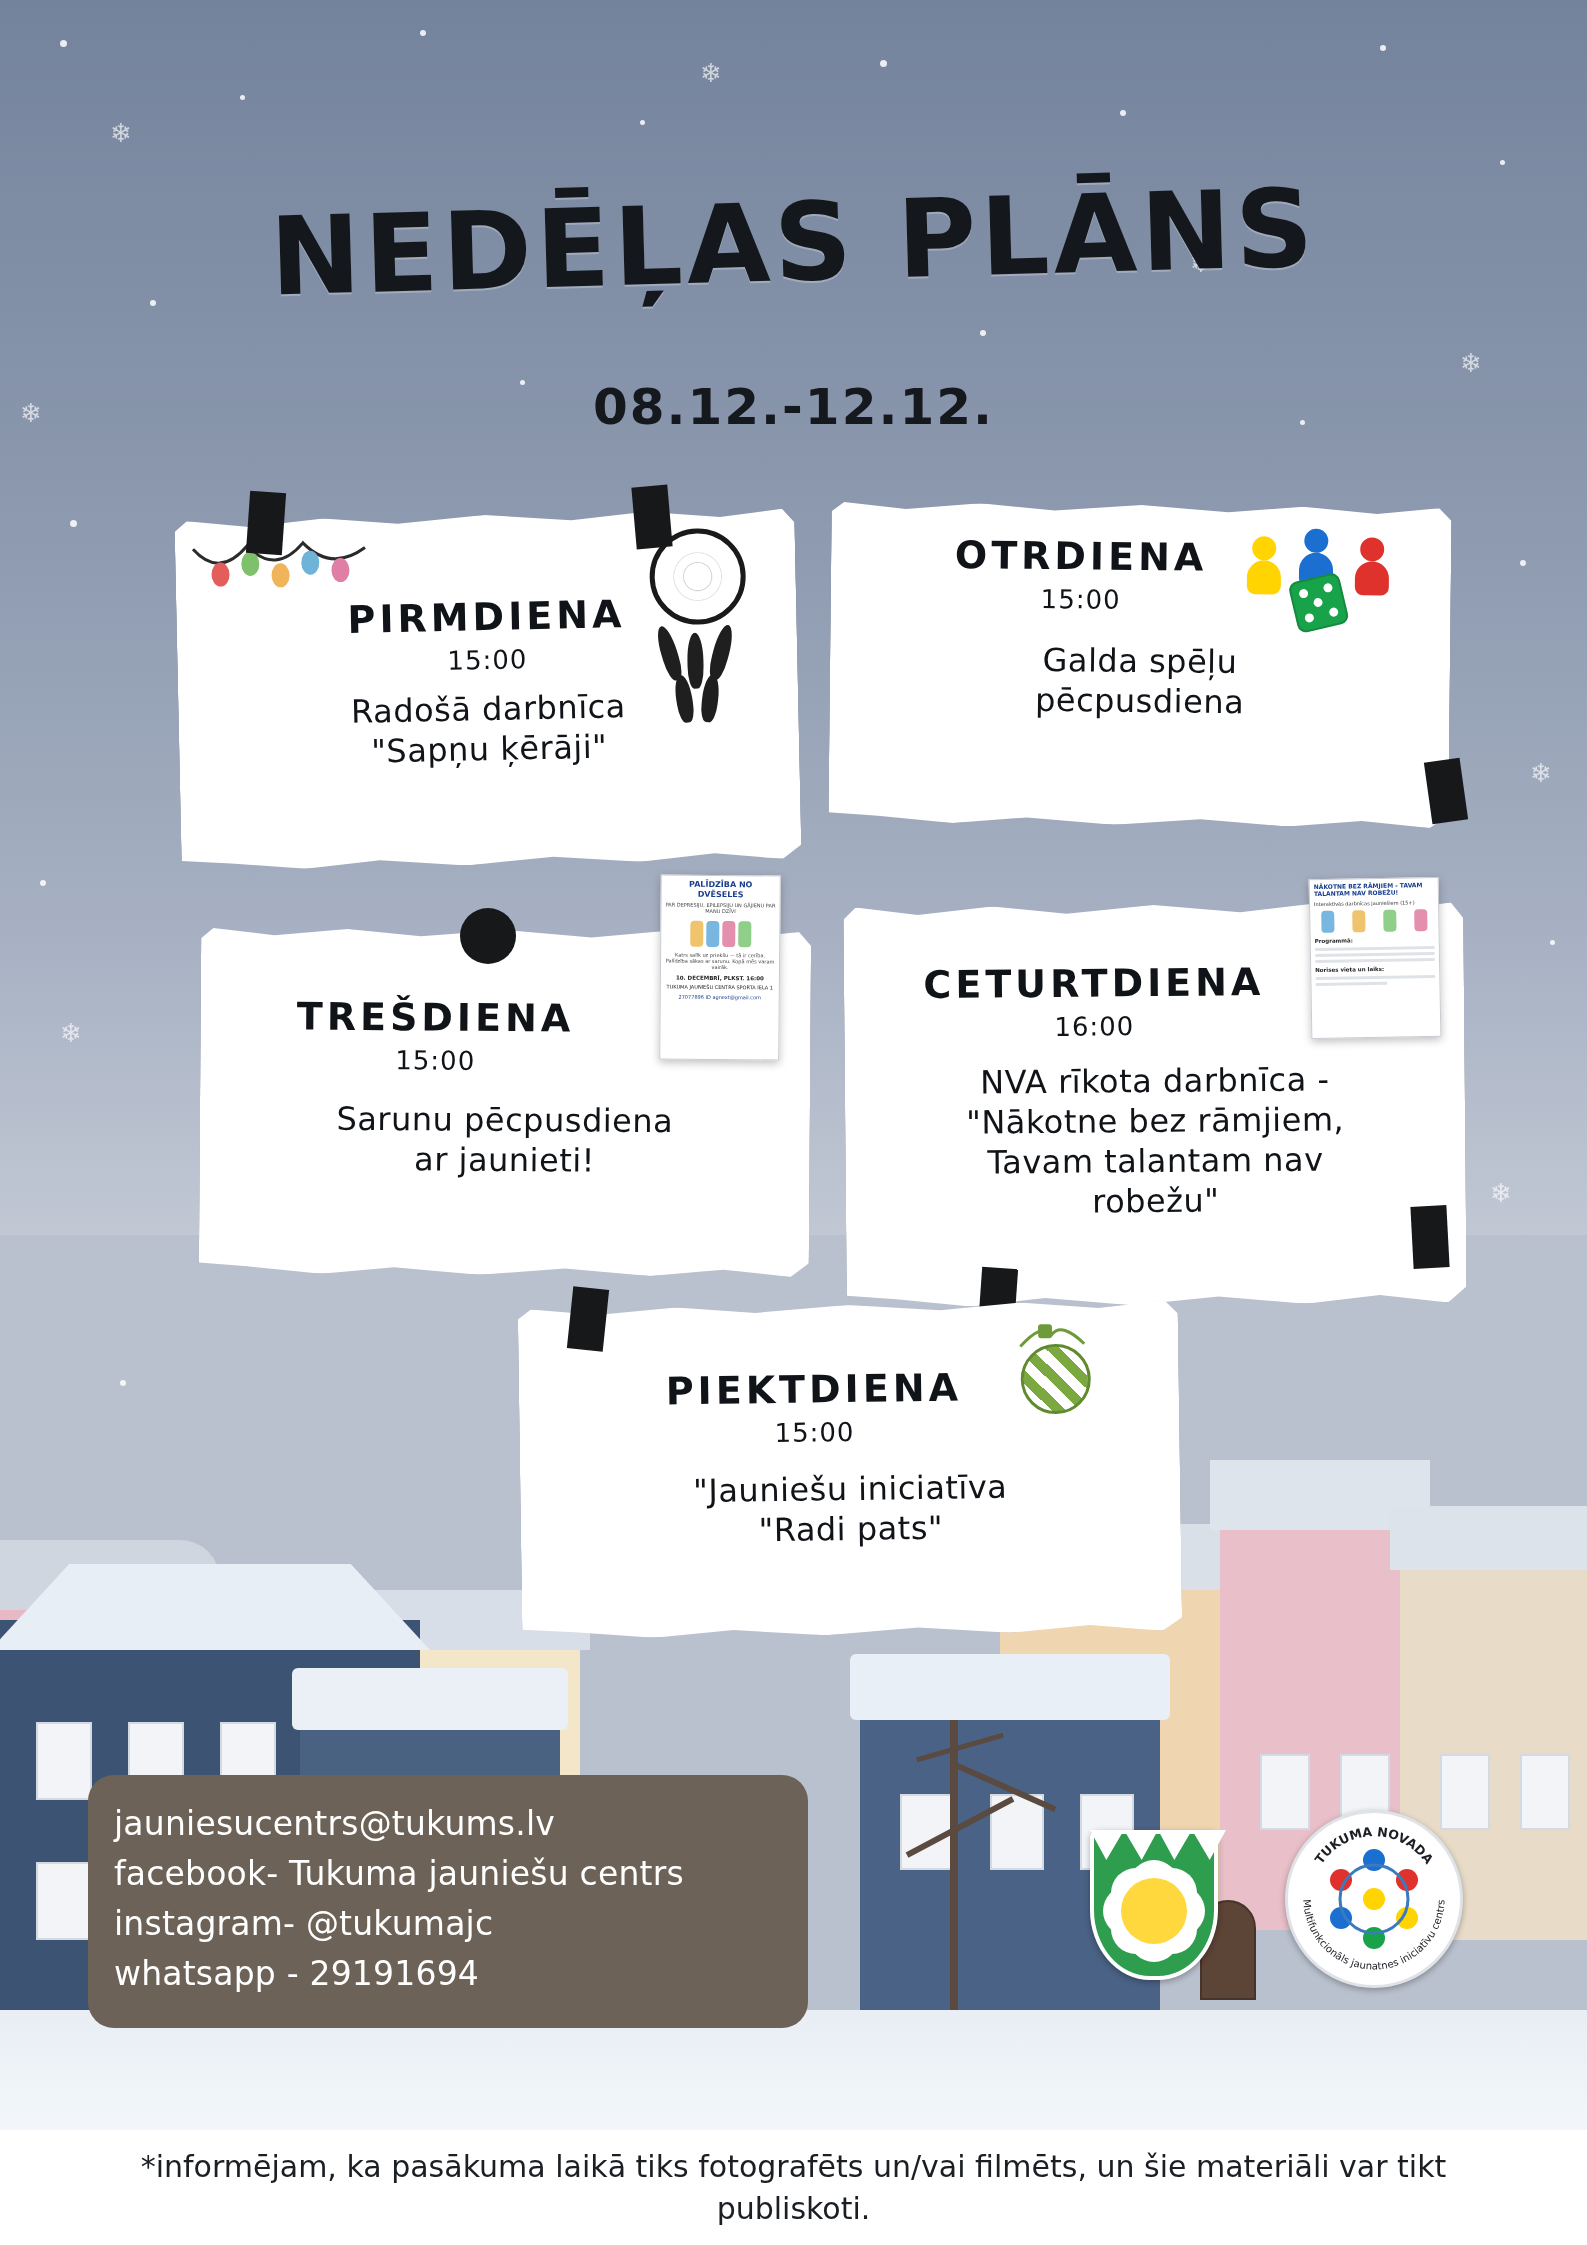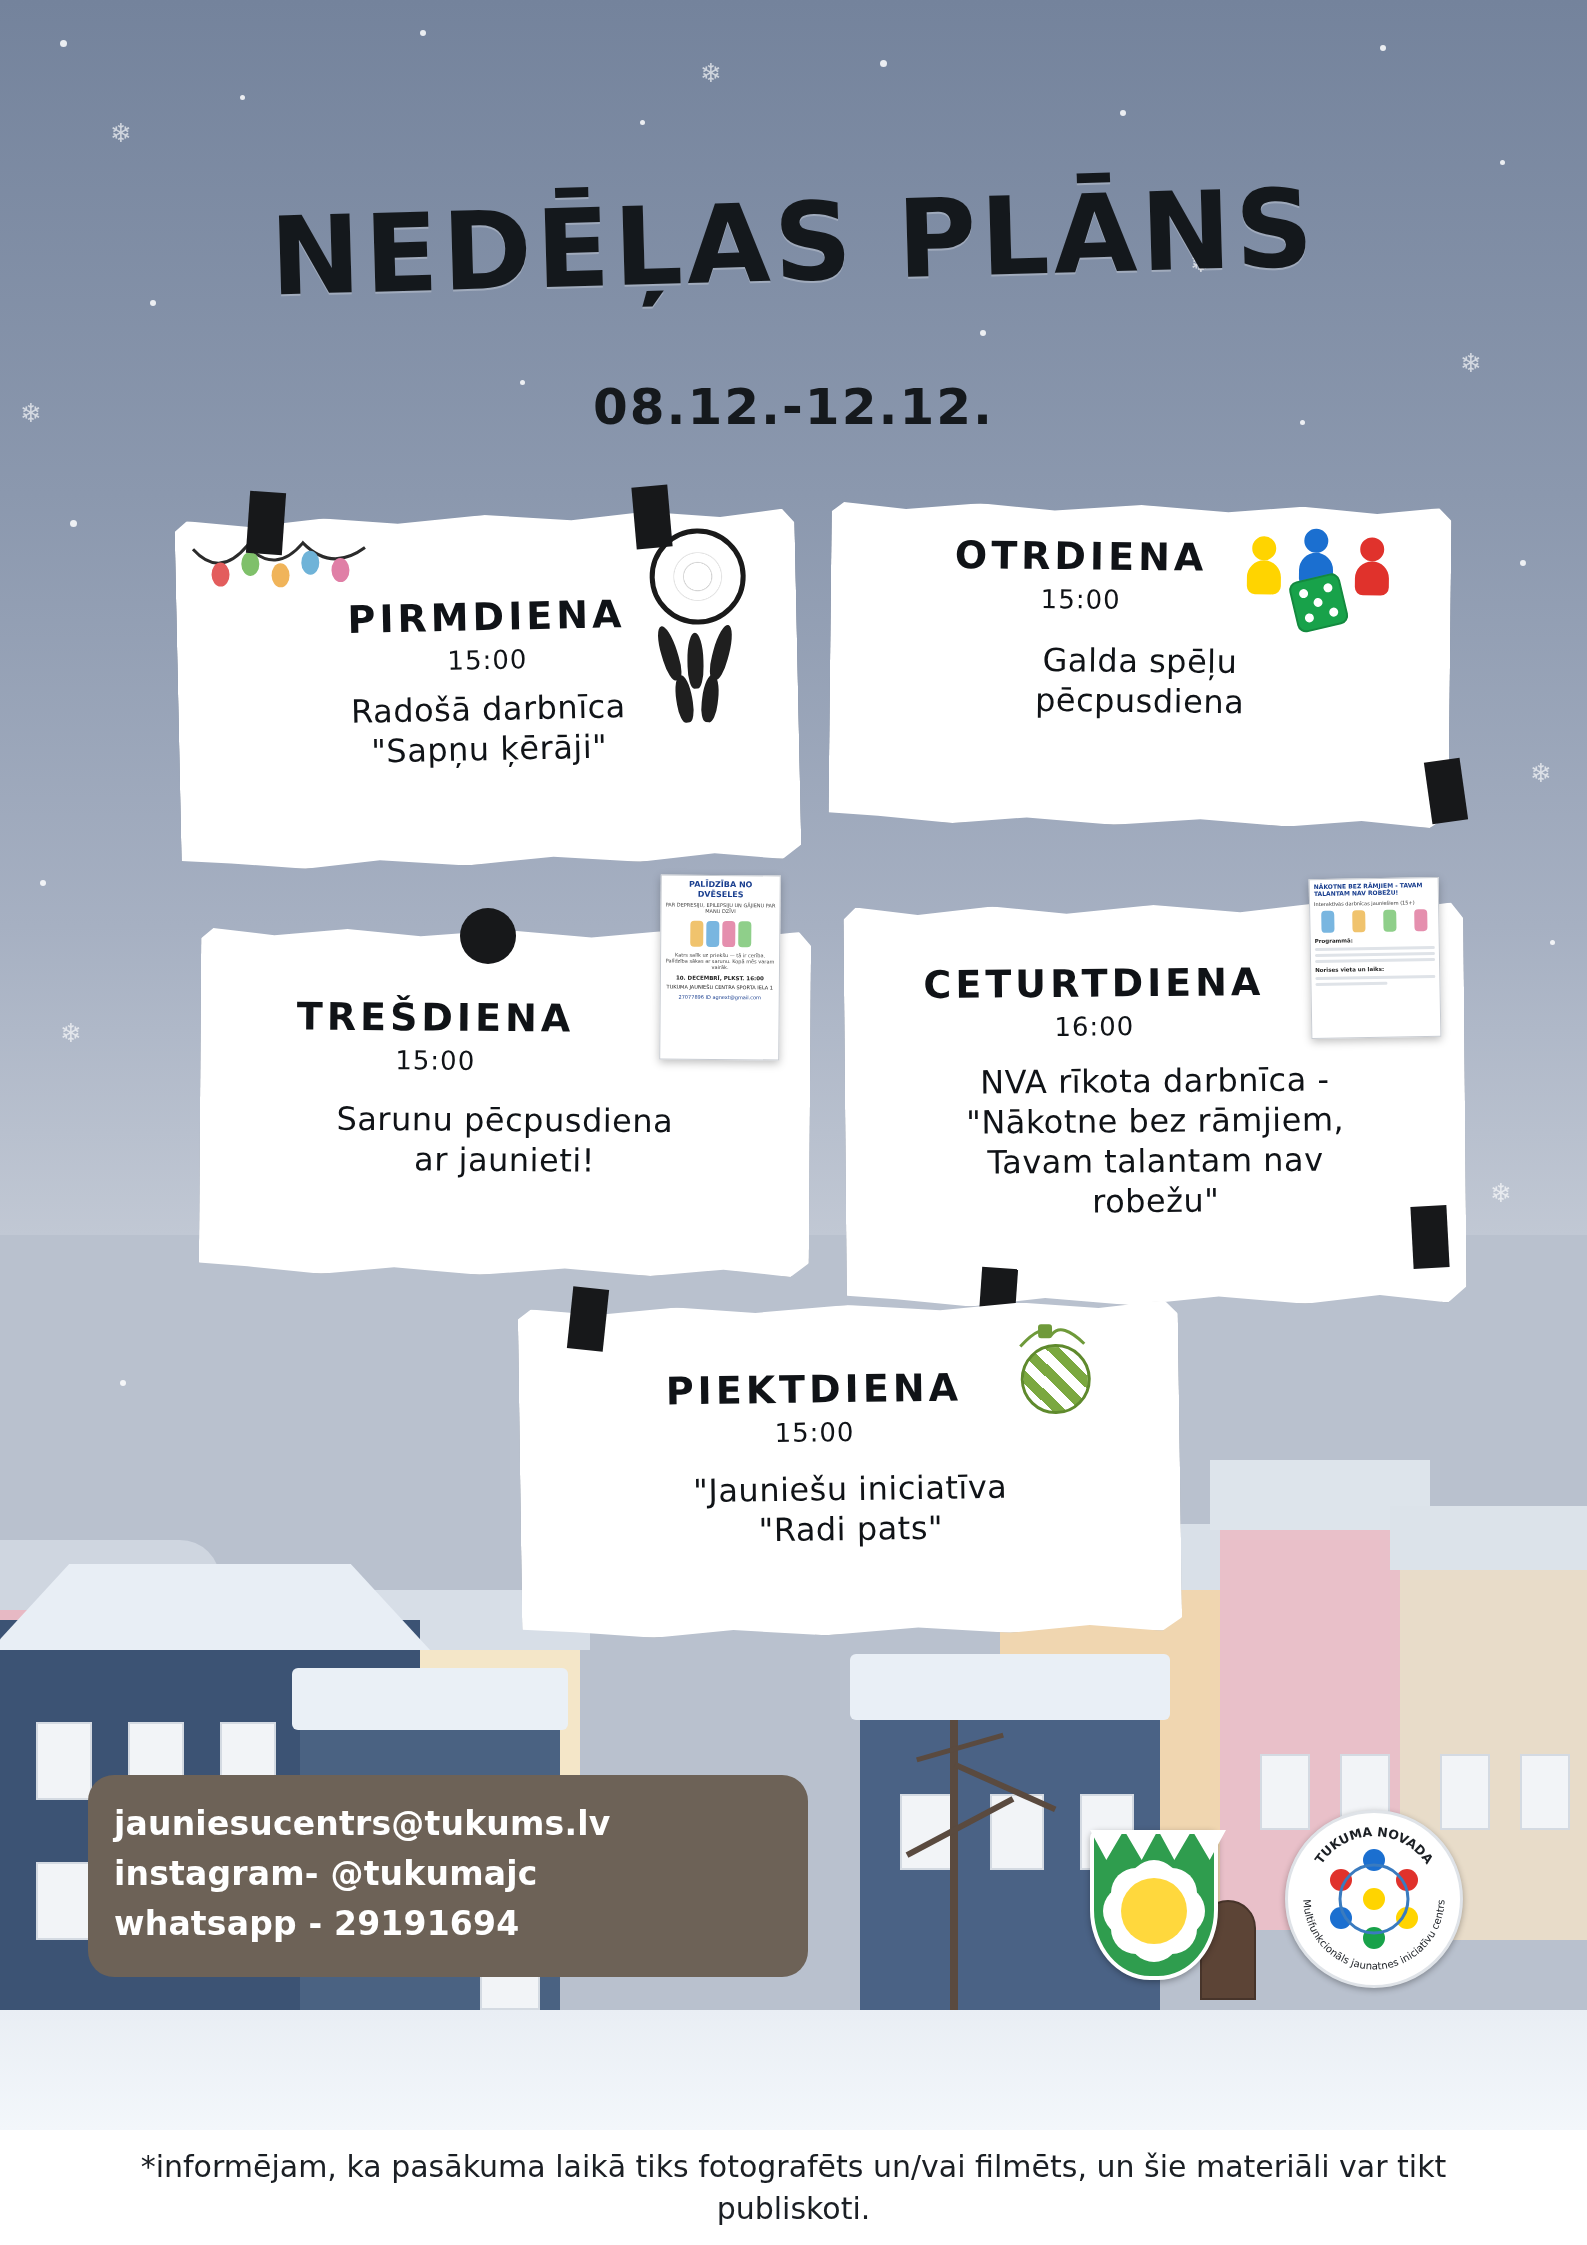--- a/index.html
+++ b/index.html
@@ -201,21 +201,21 @@
     position:absolute;
     left:88px; top:1775px;
     width:720px;
     background:#6d6257;
     border-radius:26px;
     padding:24px 26px 28px 26px;
     color:#ffffff;
   }
   #contact-block .line {
     font-size:33px;
-    font-weight:700;
+    font-weight:400;
     line-height:1.52;
     letter-spacing:0.2px;
   }
 
   
   .crest {
     position:absolute;
   }
   .shield {
     width:128px; height:150px;
@@ -489,20 +489,21 @@
     <div class="day" style="margin-top:44px;margin-right:70px;">PIEKTDIENA</div>
     <div class="time" style="margin-right:70px;">15:00</div>
     <div class="desc" style="white-space:pre-line;margin-top:22px;">"Jauniešu iniciatīva
 "Radi pats"</div>
   </div>
   <div class="tape" style="left:570px;top:1288px;transform:rotate(6deg);"></div>
 
 
   <div id="contact-block">
     <div class="line">jauniesucentrs@tukums.lv</div>
+    <div class="line">facebook- Tukuma jauniešu centrs</div>
     <div class="line">instagram- @tukumajc</div>
     <div class="line">whatsapp - 29191694</div>
   </div>
 
   <div class="crest" style="left:1090px;top:1830px;">
     <div class="shield">
       <div class="rose"></div>
     </div>
   </div>
 

